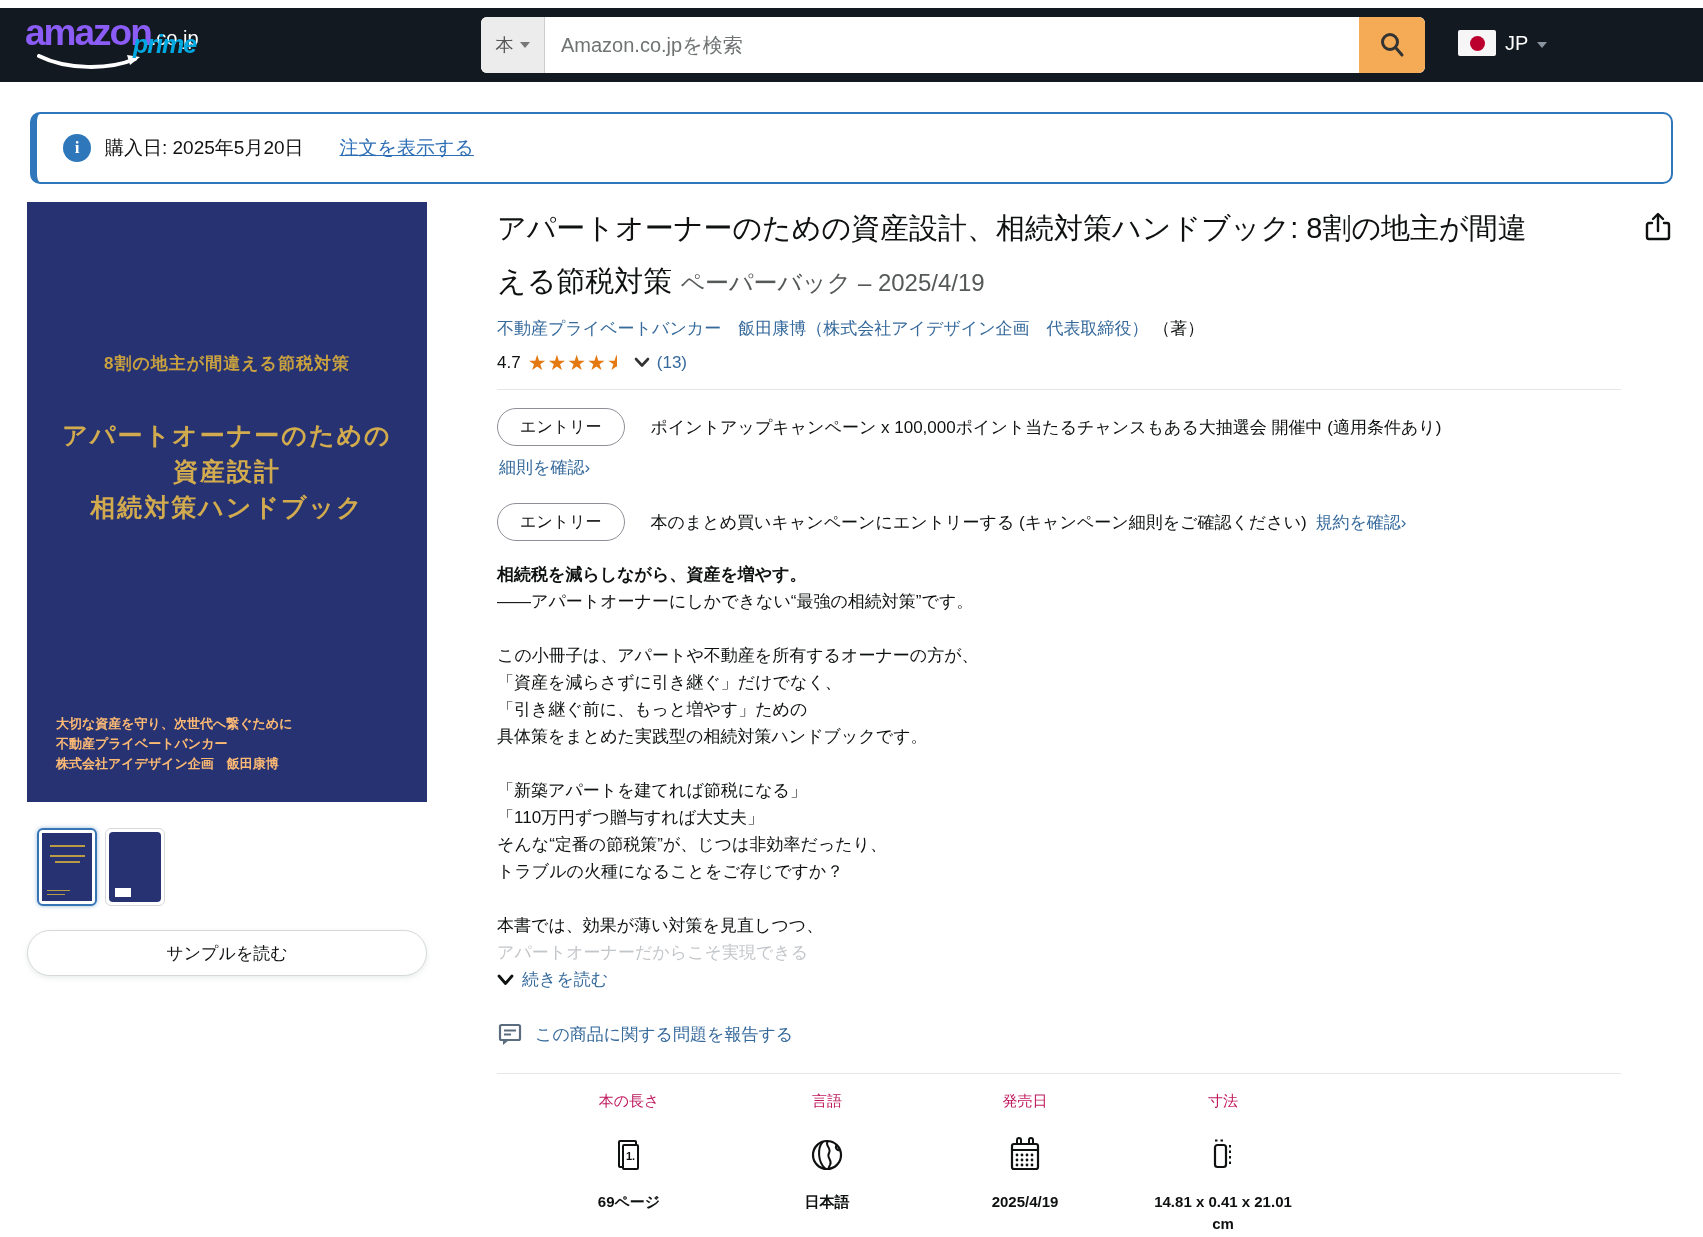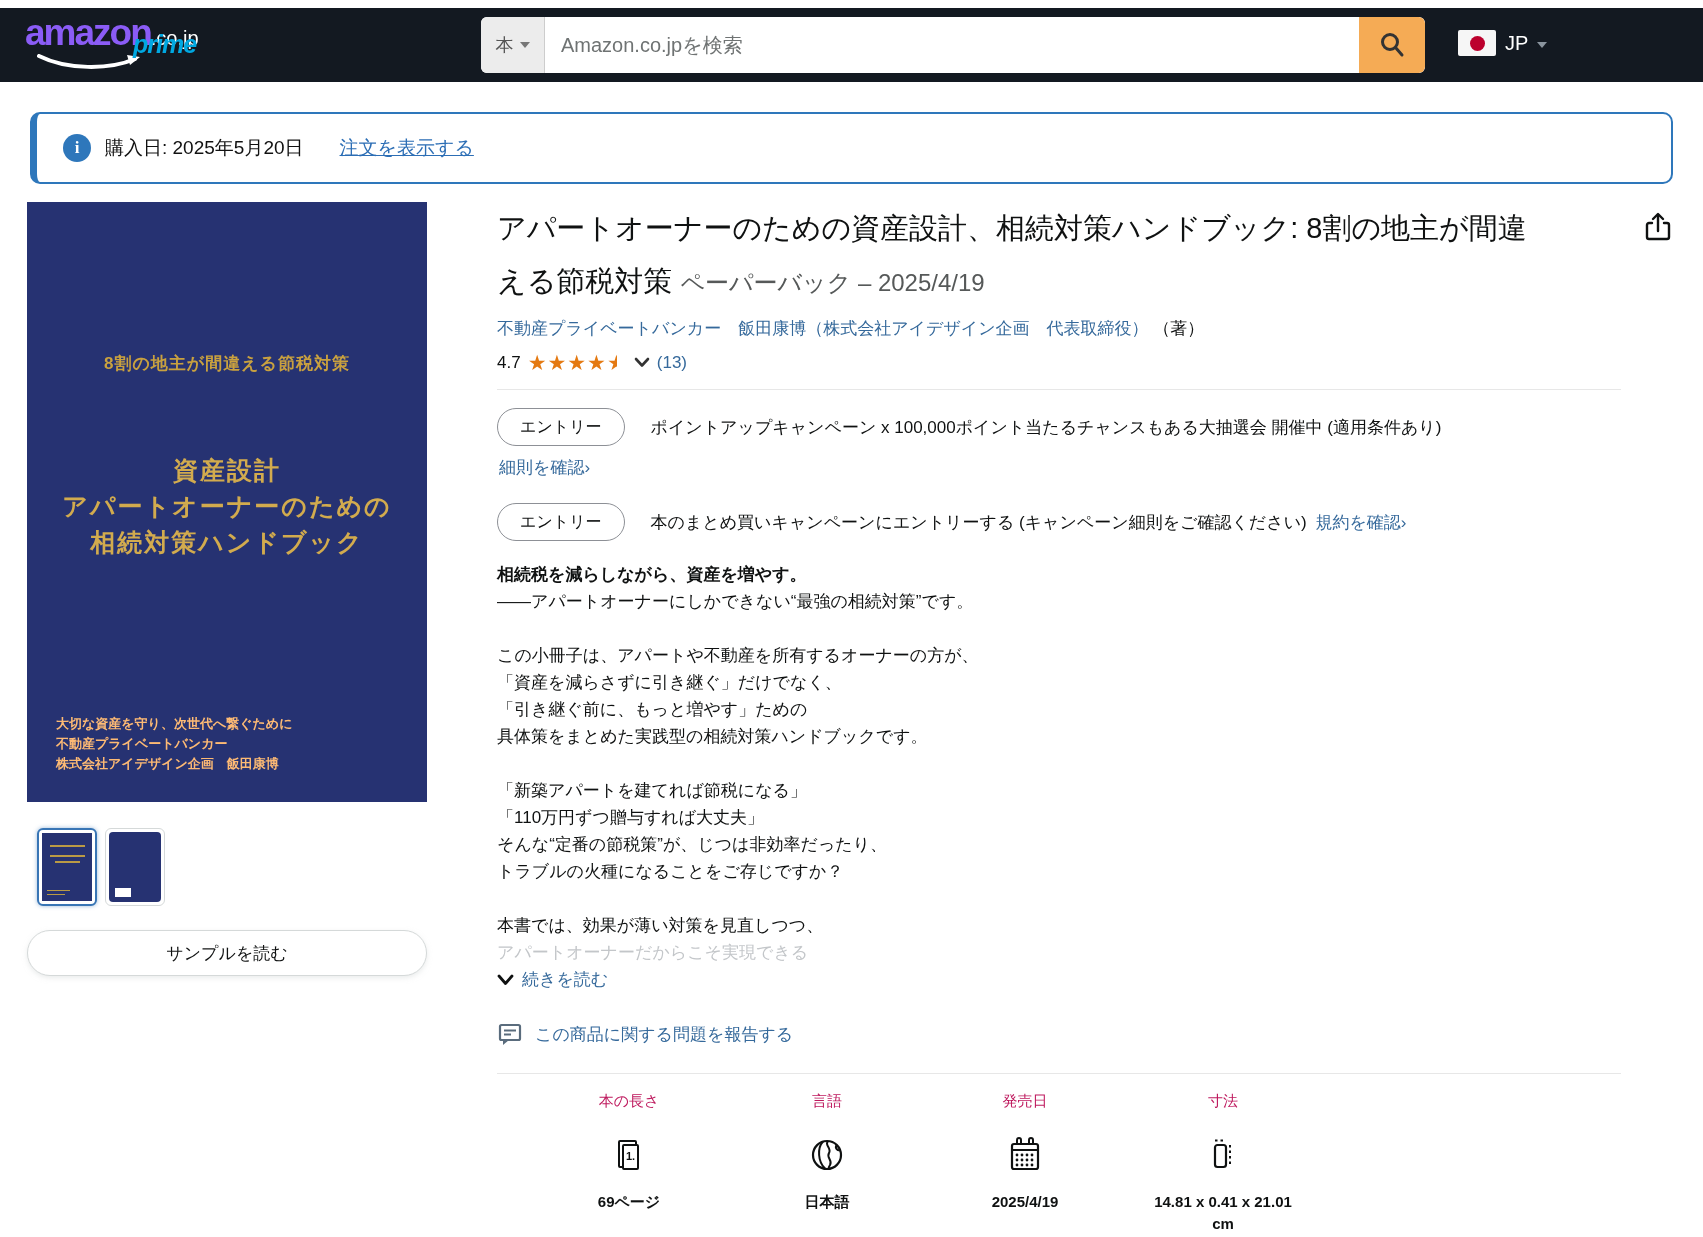--- a/index.html
+++ b/index.html
@@ -60,21 +60,21 @@
   .notice-link { font-size:19px; color:#2c6eb5; text-decoration:underline; margin-left:22px; cursor:pointer; }
 
   
   .main { display:flex; padding:18px 27px 0 27px; }
   .left-col { width:400px; flex:none; margin-right:70px; }
   .right-col { flex:1; position:relative; padding-right:55px; }
 
   
   .cover {
     width:400px; height:600px; background:#263272; color:#d2ab4e;
-    display:flex; flex-direction:column; align-items:center; position:relative;gap:35px;
+    display:flex; flex-direction:column; align-items:center; position:relative;
   }
   .cover-tagline { margin-top:150px; font-size:17px; font-weight:bold; color:#c9a13f; letter-spacing:1px; }
   .cover-title { margin-top:42px; text-align:center; font-weight:bold; font-size:25px; line-height:36px; letter-spacing:2px; }
   .cover-foot { position:absolute; left:29px; bottom:28px; font-size:13px; line-height:20px; color:#fdba74; font-weight:bold; }
 
   
   .thumbs { display:flex; gap:8px; margin-top:26px; margin-left:10px; }
   .thumb { width:60px; height:78px; border-radius:6px; cursor:pointer; position:relative; overflow:hidden; }
   .thumb-front { border:2px solid #3875b5; background:#fff; padding:3px; box-shadow:0 0 4px rgba(56,117,181,.5); }
   .thumb-front .mini-cover { width:100%; height:100%; background:#263272; position:relative; }
@@ -179,22 +179,22 @@
   <span class="notice-text">購入日: 2025年5月20日</span>
   <a class="notice-link">注文を表示する</a>
 </div>
 
 <div class="main">
 
   <div class="left-col">
     <div class="cover">
       <div class="cover-tagline">8割の地主が間違える節税対策</div>
       <div class="cover-title">
+        <div>アパートオーナーのための</div>
         <div>資産設計</div>
-        <div>アパートオーナーのための</div>
         <div>相続対策ハンドブック</div>
       </div>
       <div class="cover-foot">
         <div>大切な資産を守り、次世代へ繋ぐために</div>
         <div>不動産プライベートバンカー</div>
         <div>株式会社アイデザイン企画　飯田康博</div>
       </div>
     </div>
 
     <div class="thumbs">

